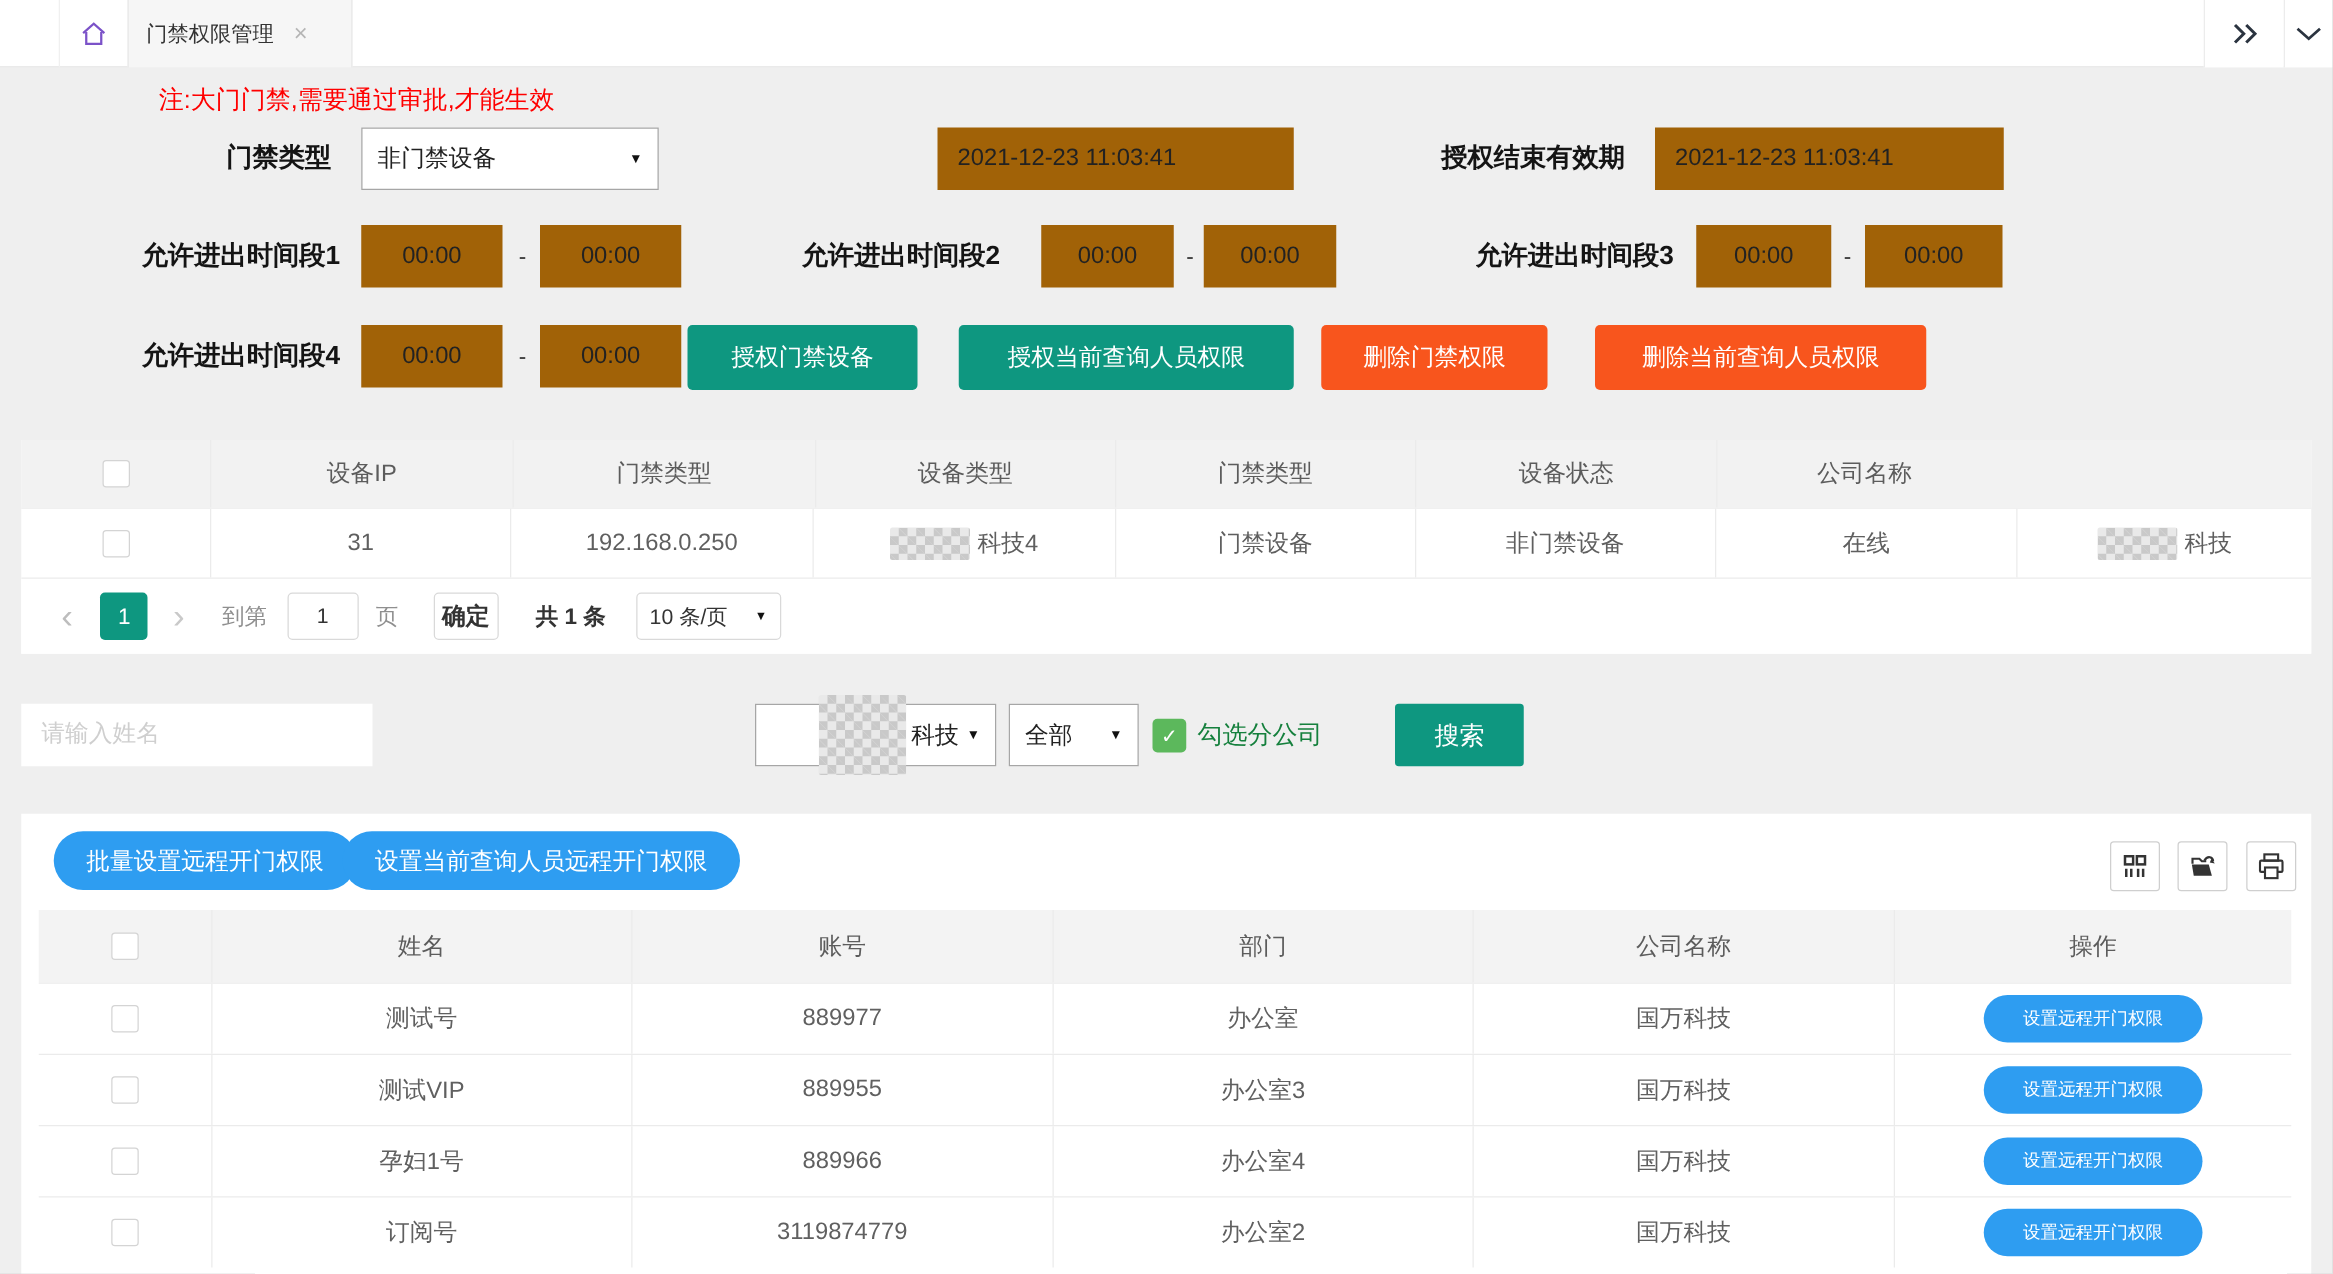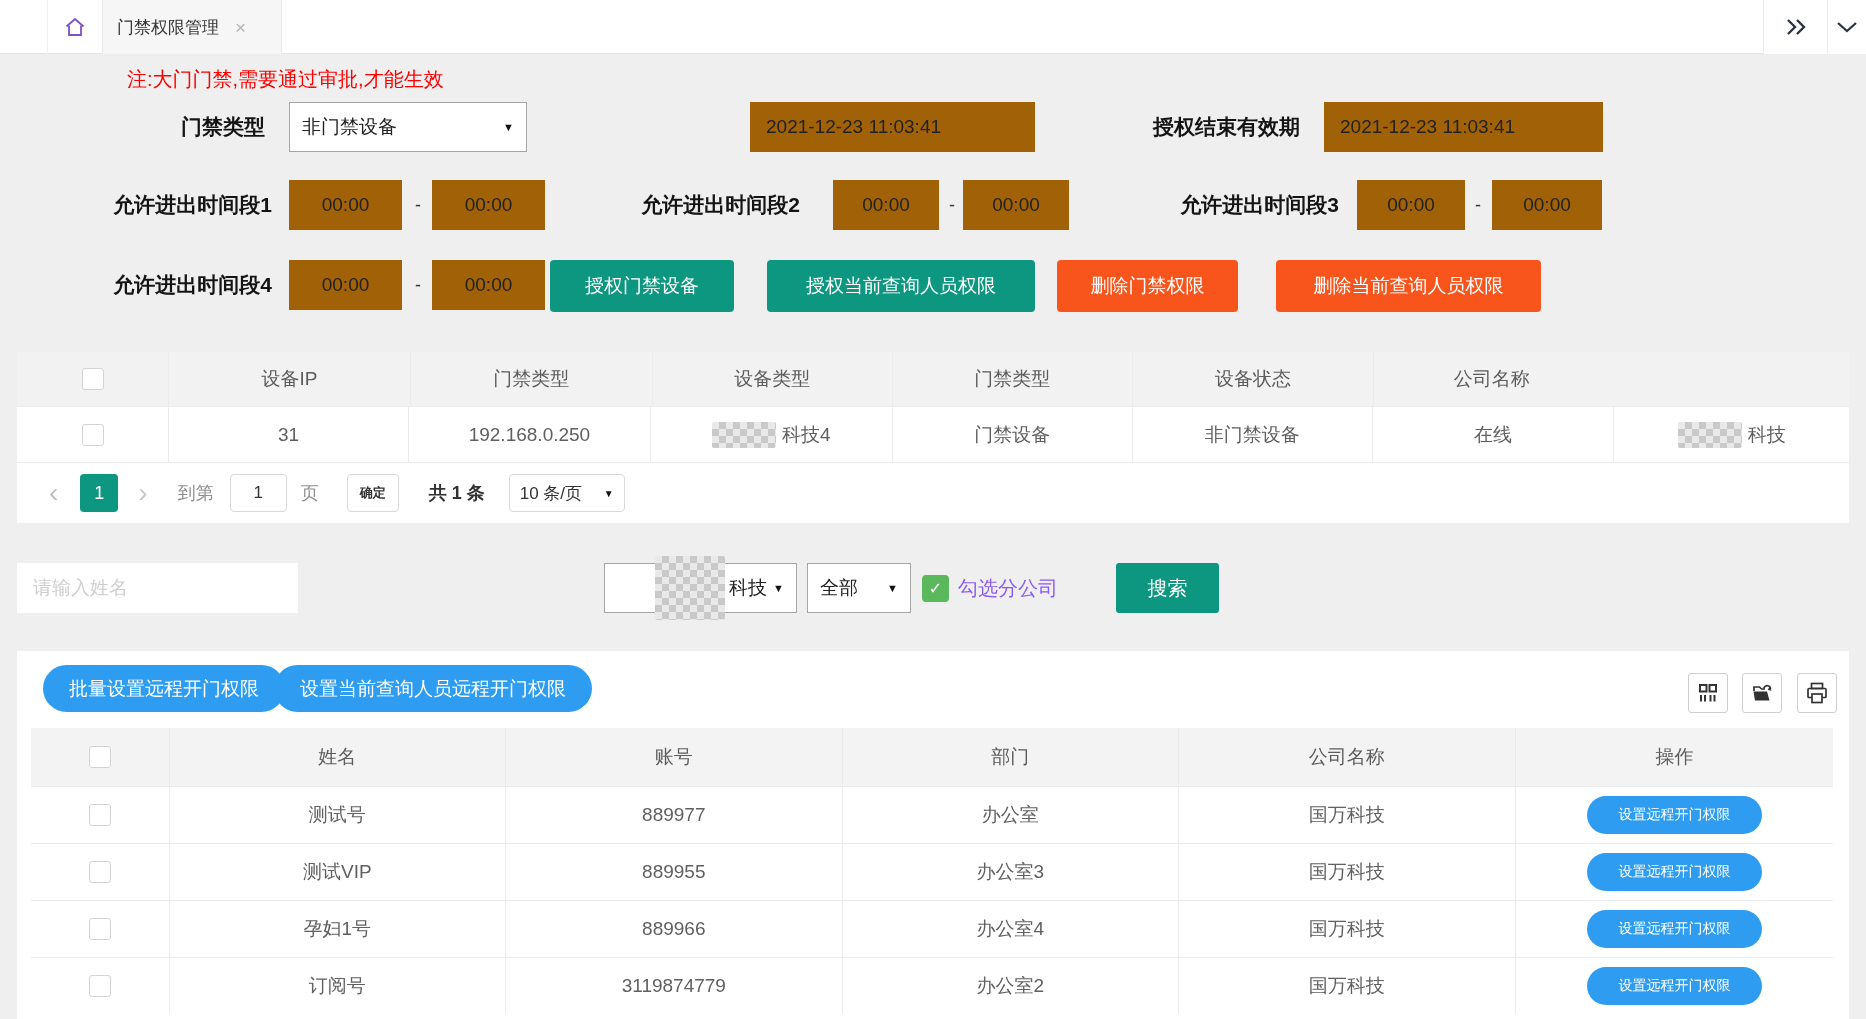--- a/index.html
+++ b/index.html
@@ -53,30 +53,30 @@
   .m-cell { width:64px; height:26px; margin-right:6px; flex:none; }
 
   
   .pagi { height:61px; display:flex; align-items:center; padding-left:32px; background:#fff; border-top:1px solid #ebebeb; }
   .pg-prev { font-size:28px; color:#bdbdbd; margin-right:22px; line-height:1; cursor:pointer; }
   .pg-next { font-size:28px; color:#c9c9c9; margin-right:30px; line-height:1; cursor:pointer; }
   .pg-page { width:38px; height:38px; background:#0e9780; border-radius:4px; color:#fff; font-size:18px; display:flex; align-items:center; justify-content:center; margin-right:20px; cursor:pointer; }
   .pg-goto,.pg-unit { font-size:18px; color:#8f8f8f; }
   .pg-goto { margin-right:16px; } .pg-unit { margin-right:28px; }
   .pg-input { width:57px; height:38px; border:1px solid #d9d9d9; border-radius:4px; text-align:center; font-size:17px; color:#333; margin-right:14px; outline:none; font-family:inherit; }
-  .pg-confirm { width:52px; height:38px; background:#fff; border:1px solid #d9d9d9; border-radius:4px; font-size:13px; font-weight:bold; color:#333; margin-right:30px; cursor:pointer; font-family:inherit; }
+  .pg-confirm { width:52px; height:38px; background:#fff; border:1px solid #d9d9d9; border-radius:4px; font-size:19px; font-weight:bold; color:#333; margin-right:30px; cursor:pointer; font-family:inherit; }
   .pg-total { font-size:18px; font-weight:bold; color:#333; margin-right:24px; }
   .pg-size { width:116px; height:38px; border:1px solid #d9d9d9; border-radius:4px; display:flex; align-items:center; padding:16px 10px; font-size:17px; color:#333; cursor:pointer; }
   .pg-size .arrow { margin-left:auto; font-size:10px; color:#111; }
 
   
   .s-inp { position:absolute; top:563px; height:50px; background:#fff; border:none; outline:none; font-size:19px; padding:0 16px; color:#333; font-family:inherit; }
   .s-inp::placeholder { color:#cfcfcf; }
   .green-cb { position:absolute; left:922px; top:575px; width:27px; height:27px; background:#5cb85c; border-radius:4px; display:flex; align-items:center; justify-content:center; color:#fff; font-size:16px; font-weight:bold; cursor:pointer; }
-  .branch-label { position:absolute; left:958px; top:563px; height:50px; line-height:50px; font-size:20px; color:#8b5cf6; }
+  .branch-label { position:absolute; left:958px; top:563px; height:50px; line-height:50px; font-size:20px; color:#15803d; }
   .search-btn { position:absolute; left:1116px; top:563px; width:103px; height:50px; background:#0e9780; border:none; border-radius:3px; color:#fff; font-size:20px; cursor:pointer; font-family:inherit; }
 
   
   .panel2 { position:absolute; left:17px; top:651px; width:1832px; height:368px; background:#fff; overflow:hidden; }
   .pill { position:absolute; top:14px; height:47px; border-radius:24px; background:#2e9df1; color:#fff; font-size:19px; border:none; padding:0 26px; cursor:pointer; font-family:inherit; }
   .tool-btn { position:absolute; top:22px; width:40px; height:40px; background:#fff; border:1px solid #cfcfcf; border-radius:3px; display:flex; align-items:center; justify-content:center; cursor:pointer; }
   .ptable { position:absolute; left:14px; top:77px; width:1802px; }
   .trow.phead { height:58px; background:#f3f3f3; color:#5c5c5c; }
   .trow.pbody { height:57px; border-top:1px solid #ebebeb; color:#606060; }
   .t2c0{width:7.7%;} .t2c1{width:18.65%;} .t2c2{width:18.7%;} .t2c3{width:18.65%;}

